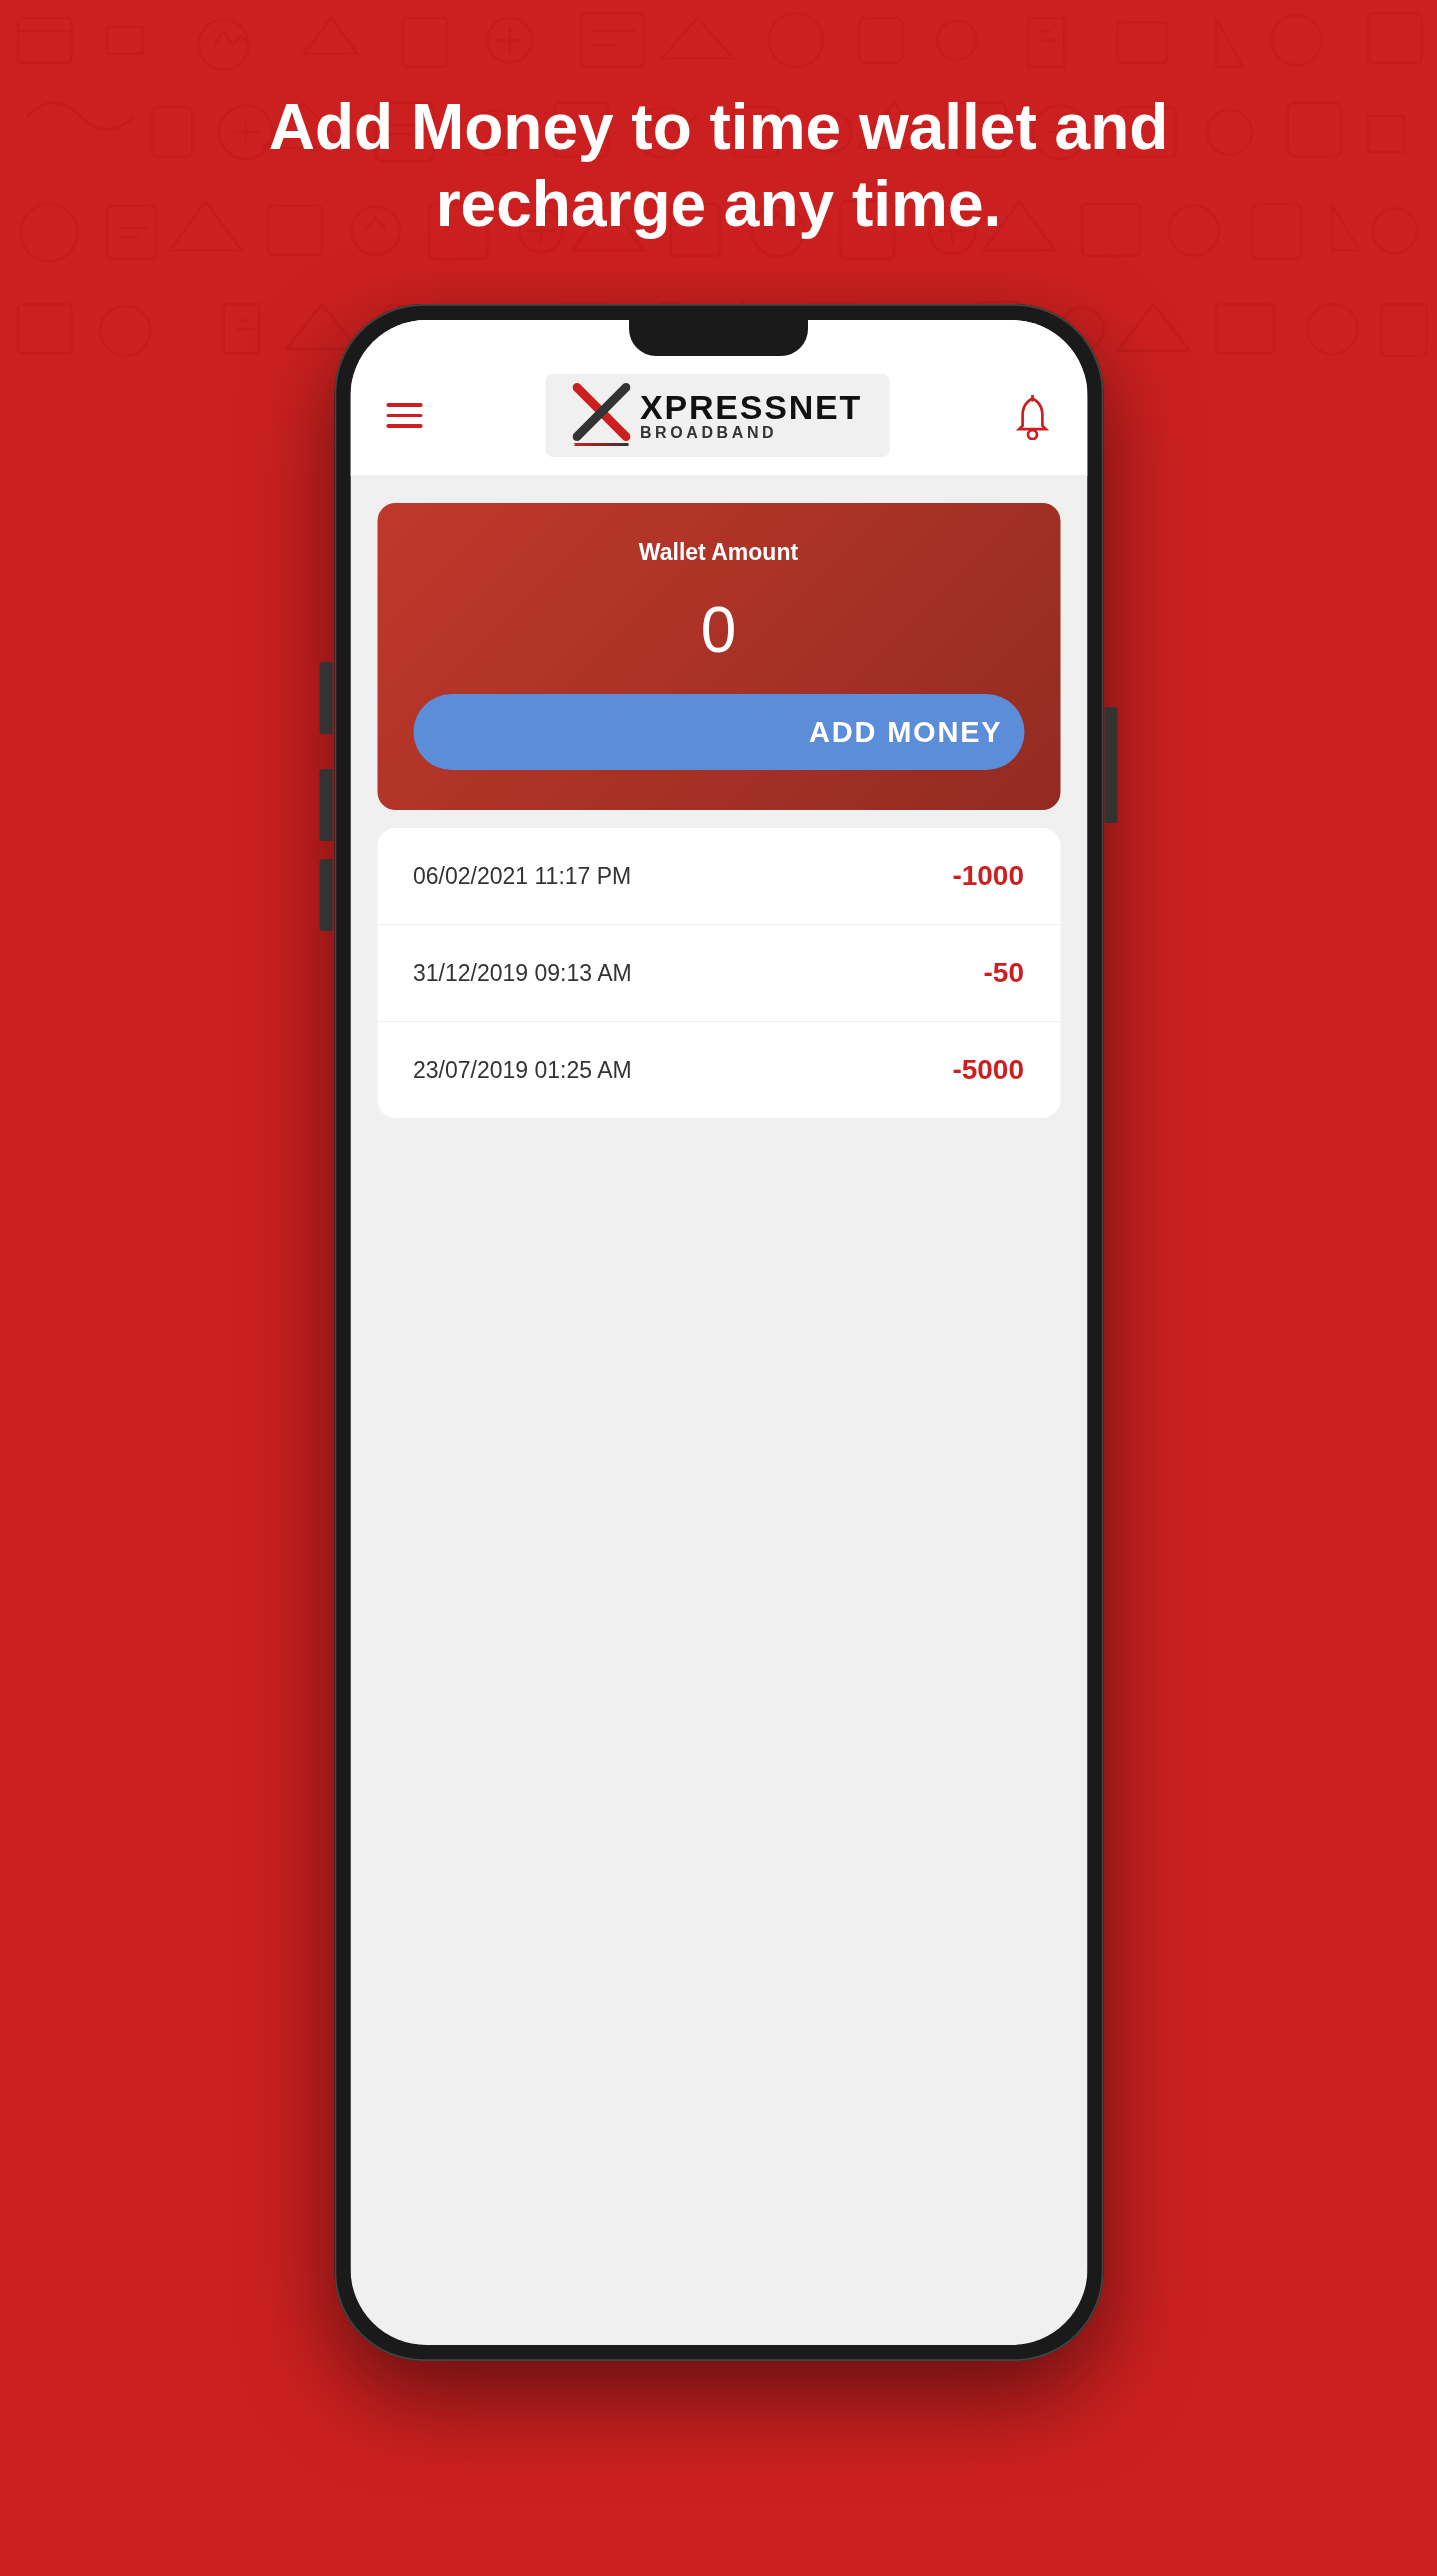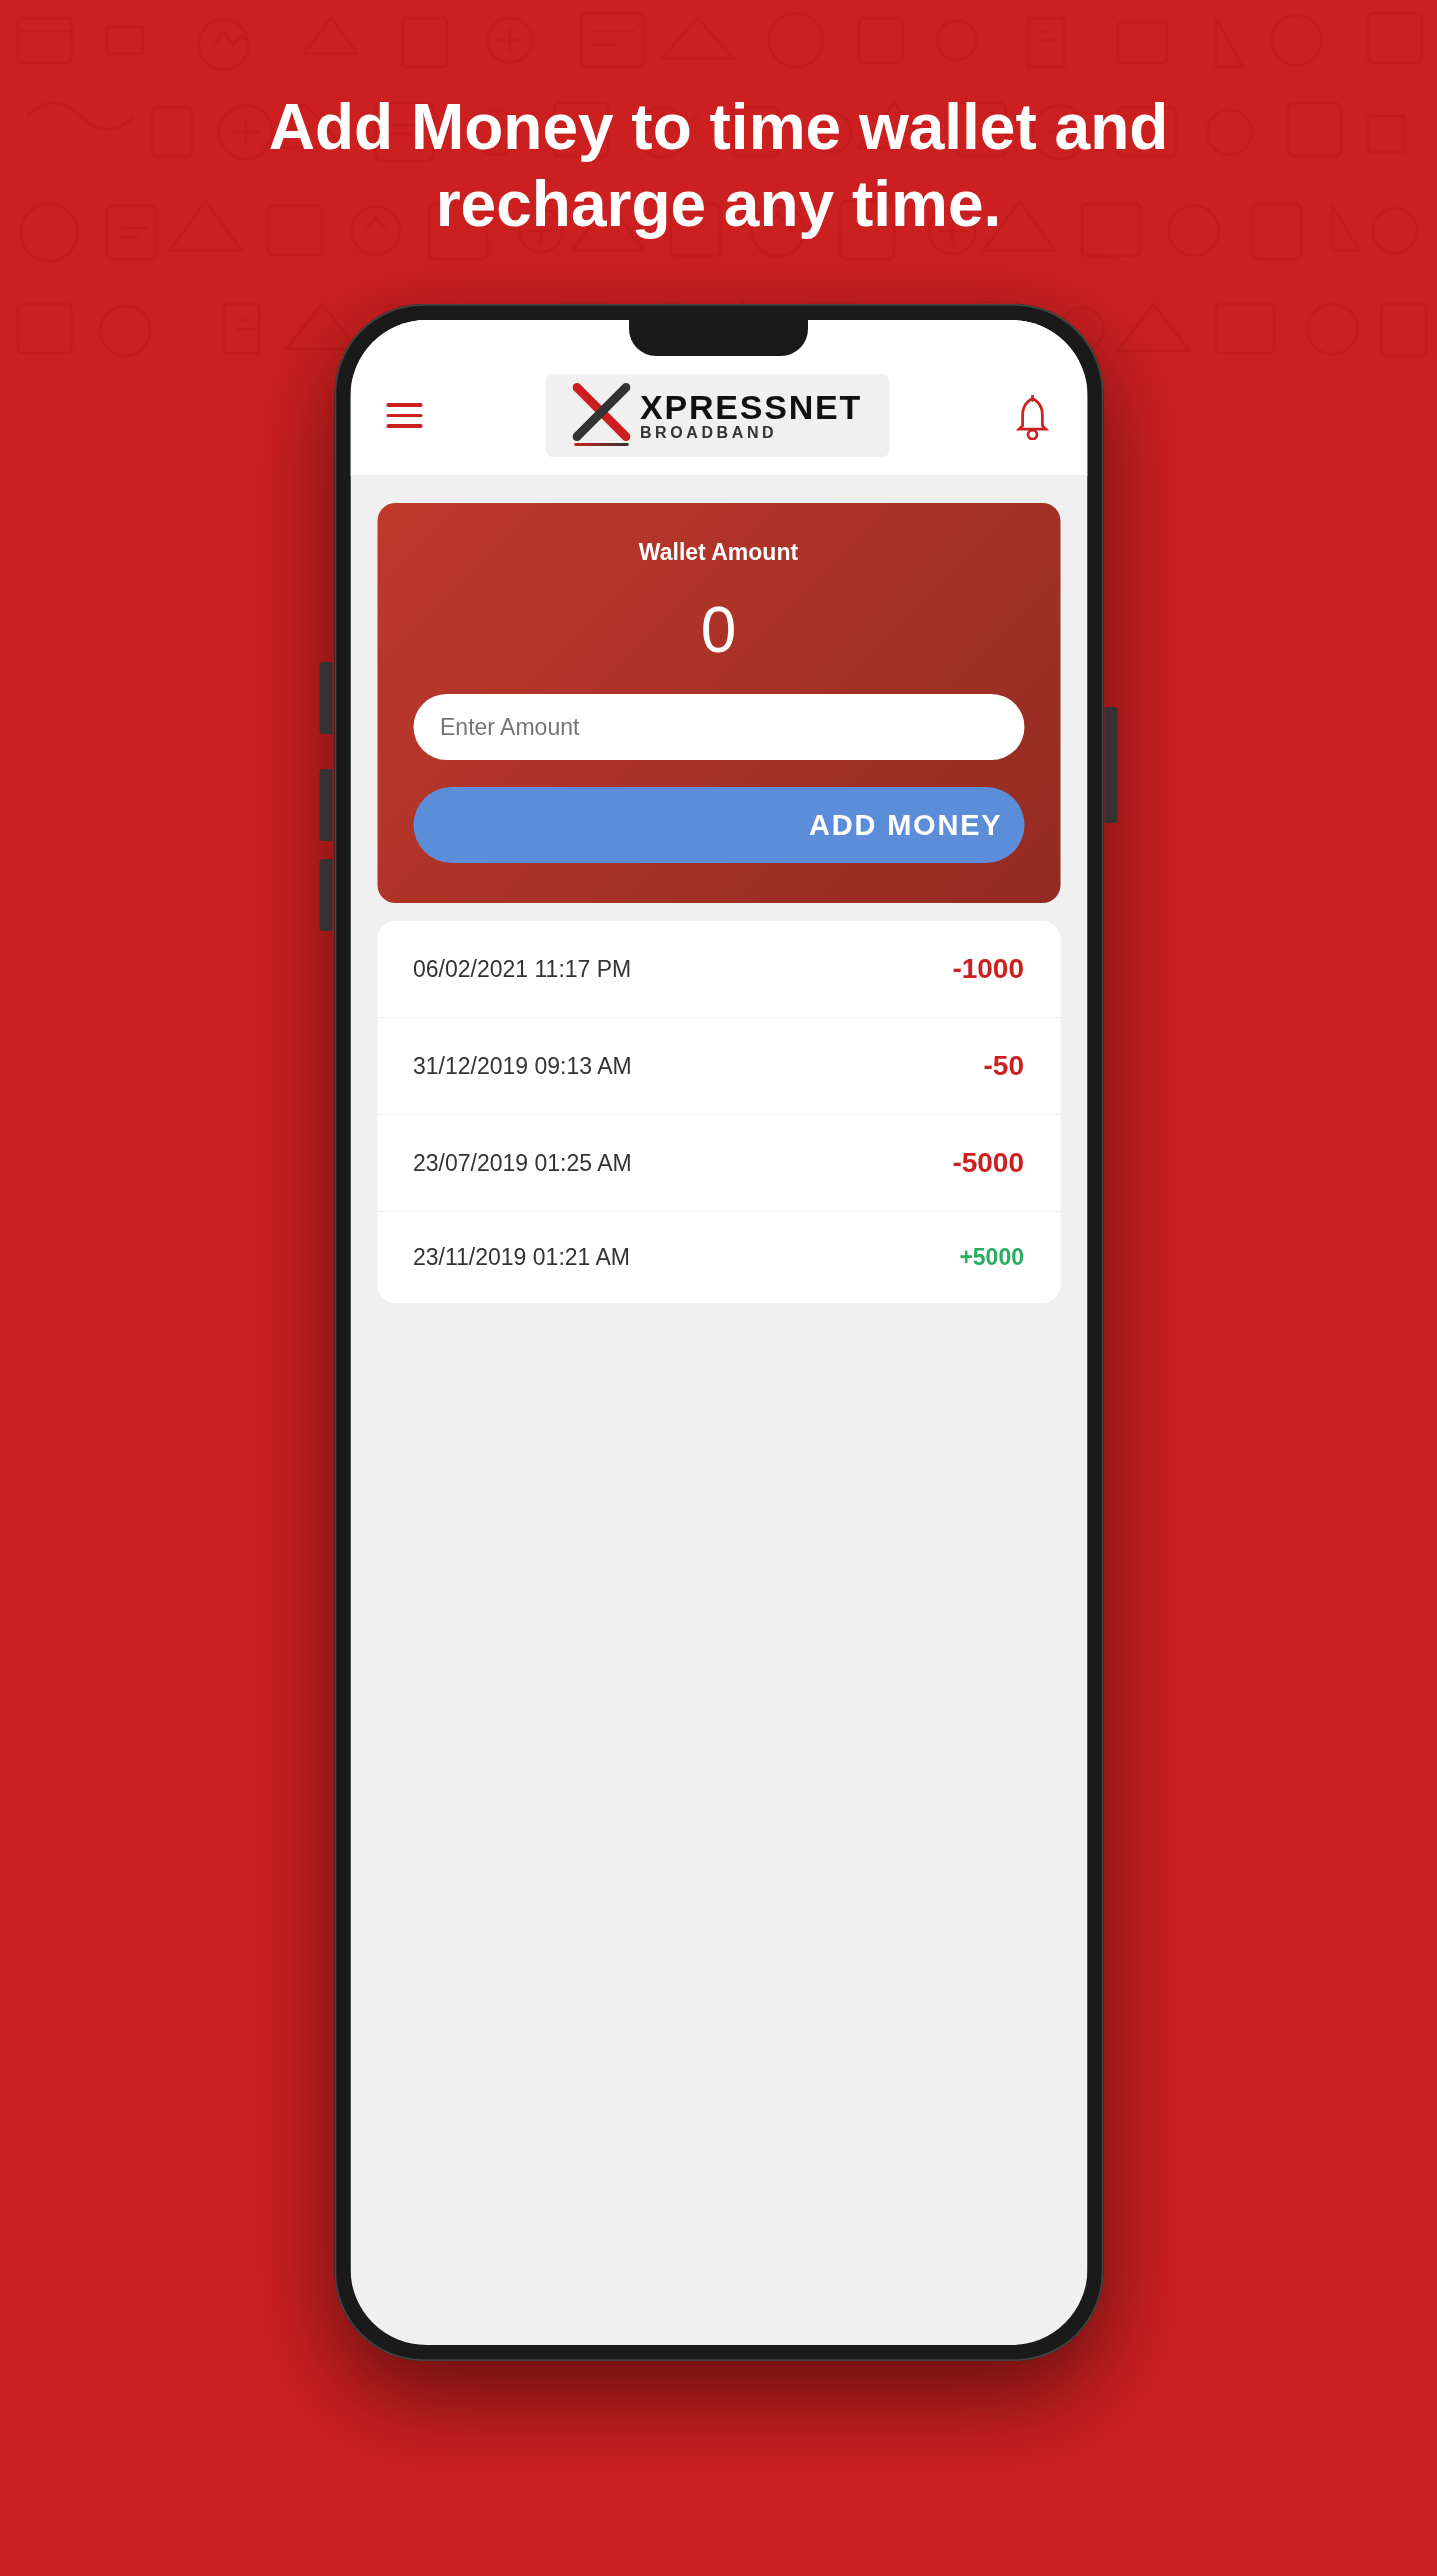--- a/index.html
+++ b/index.html
@@ -430,42 +430,35 @@
               <path d="M21 4 C21 4 10 8 10 22 L10 34 L6 38 L36 38 L32 34 L32 22 C32 8 21 4 21 4 Z" stroke="#cc2020" stroke-width="3" fill="none"></path>
               <circle cx="21" cy="44" r="5" stroke="#cc2020" stroke-width="3" fill="none"></circle>
               <line x1="21" y1="0" x2="21" y2="6" stroke="#cc2020" stroke-width="3" stroke-linecap="round"></line>
             </svg>
           </div>
         </div>
 
         <div class="wallet-card">
           <div class="wallet-label">Wallet Amount</div>
           <div class="wallet-amount">0</div>
-          <div class="amount-input-wrapper">
-            <input class="amount-input" type="text" placeholder="Enter Amount" style="">
-          </div>
           <button class="add-money-btn">ADD MONEY</button>
         </div>
 
         <div class="transactions-card" id="transactions-container">
         <div class="transaction-row">
               <span class="transaction-date">06/02/2021 11:17 PM</span>
               <span class="transaction-amount-negative">-1000</span>
             </div>
             <div class="transaction-row">
               <span class="transaction-date">31/12/2019 09:13 AM</span>
               <span class="transaction-amount-negative">-50</span>
             </div>
             <div class="transaction-row">
               <span class="transaction-date">23/07/2019 01:25 AM</span>
               <span class="transaction-amount-negative">-5000</span>
             </div>
-            <div class="transaction-row">
-              <span class="transaction-date">23/11/2019 01:21 AM</span>
-              <span class="transaction-amount-positive">+5000</span>
-            </div>
           </div>
 
       </div>
     </div>
   </div>
 </div>
 
 
 </body></html>

